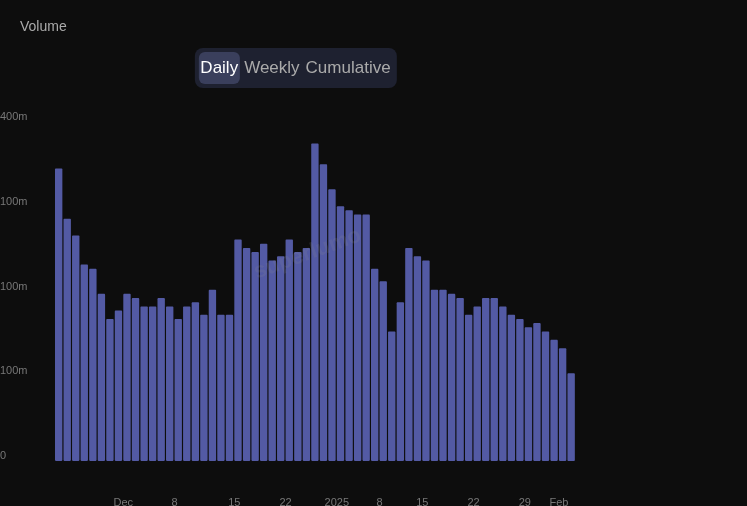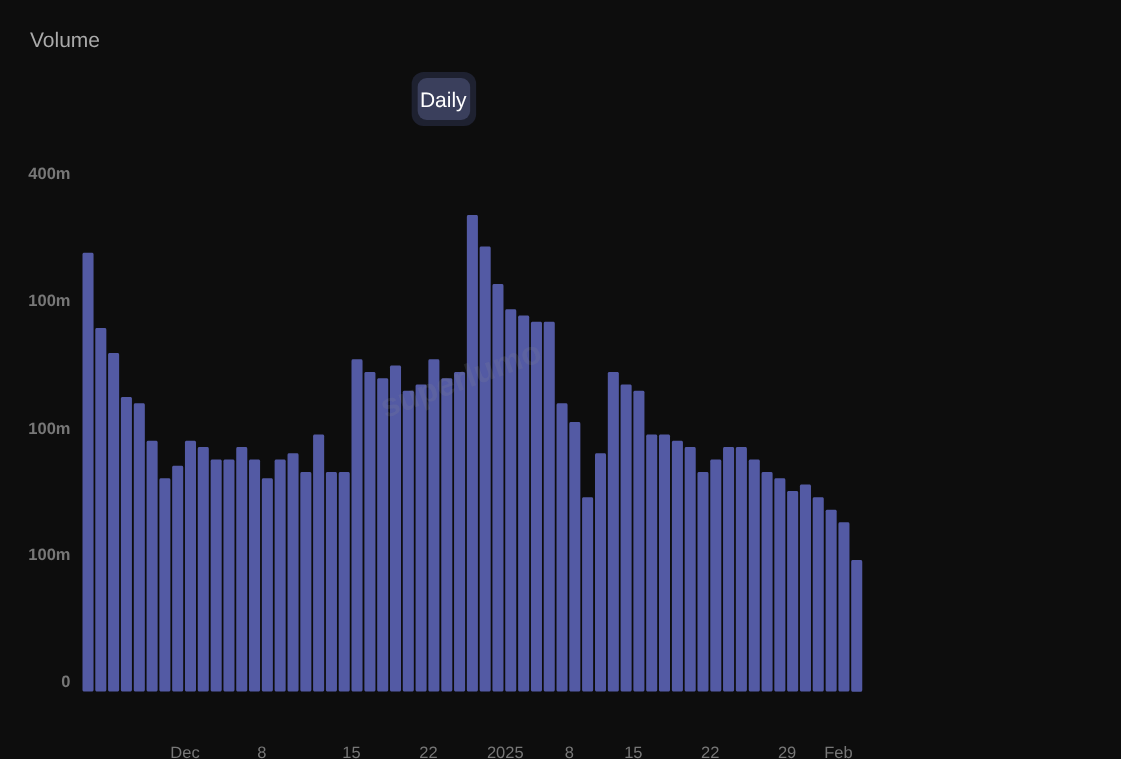--- a/index.html
+++ b/index.html
@@ -32,21 +32,21 @@
       transform: translateX(-50%);
       display: flex;
       background: #1e2130;
       border-radius: 8px;
       padding: 4px;
       gap: 2px;
     }
     .tab {
       padding: 6px 2px;
       border-radius: 6px;
-      font-size: 14px;
+      font-size: 17px;
       color: #aaa;
       cursor: pointer;
       transition: background 0.2s;
     }
     .tab.active {
       background: #3a3f5c;
       color: #fff;
     }
     .chart-area {
       position: absolute;
@@ -57,23 +57,22 @@
     }
     .y-axis {
       position: absolute;
       left: 0;
       top: 110px;
       bottom: 45px;
       width: 55px;
       display: flex;
       flex-direction: column;
       justify-content: space-between;
-      align-items: flex-end;
+      align-items: flex-start;
       padding-right: 8px;
-      font-weight: bold;
     }
     .y-label {
       font-size: 11px;
       color: #777;
     }
     .x-axis {
       position: absolute;
       bottom: 10px;
       left: 55px;
       right: 15px;
@@ -103,20 +102,22 @@
   </style>
 </head>
 <body>
 
 <div class="chart-container">
 
   <div class="chart-title">Volume</div>
 
   <div class="tab-bar">
     <div class="tab active">Daily</div>
+    <div class="tab">Weekly</div>
+    <div class="tab">Cumulative</div>
   </div>
 
   <div class="y-axis">
     <span class="y-label">400m</span>
     <span class="y-label">100m</span>
     <span class="y-label">100m</span>
     <span class="y-label">100m</span>
     <span class="y-label">0</span>
   </div>
 

